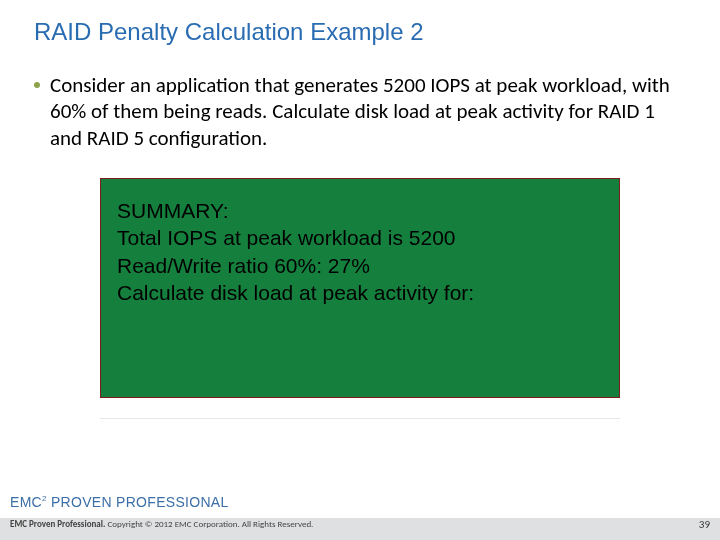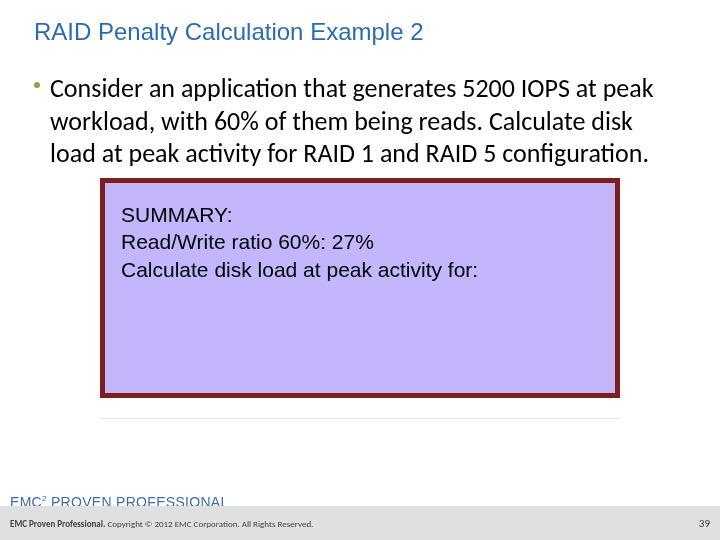--- a/index.html
+++ b/index.html
@@ -1,48 +1,49 @@
 <!DOCTYPE html>
 <html><head>
 <meta charset="utf-8">
 <style>
   * { box-sizing: border-box; margin: 0; padding: 0; }
   html, body { width: 720px; height: 540px; font-family: Calibri, "Segoe UI", Arial, sans-serif; background: #fff; overflow: hidden; }
   .slide { position: relative; width: 720px; height: 540px; background: #fff; }
   .title { position: absolute; left: 34px; top: 18px; font-size: 24px; color: #2a6cb2; font-family: Arial, sans-serif; font-weight: 400; }
   .bullet-row { position: absolute; left: 34px; top: 72px; width: 650px; display: flex; align-items: flex-start; }
   .bullet-dot { width: 6px; height: 6px; border-radius: 50%; background: #8ea24a; margin-top: 10px; margin-right: 10px; flex-shrink: 0; }
-  .bullet-text { font-size: 26px; line-height: 1.25; color: #000; font-family: Calibri, Arial, sans-serif; }
-  .summary-box { position: absolute; left: 100px; top: 178px; width: 520px; height: 220px; border: 5px solid #7f1d1d; background: #c4b5fd; padding: 18px 16px; }
+  .bullet-text { font-size: 21px; line-height: 1.25; color: #000; font-family: Calibri, Arial, sans-serif; }
+  .summary-box { position: absolute; left: 100px; top: 178px; width: 520px; height: 220px; border: 1px solid #7f1d1d; background: #15803d; padding: 18px 16px; }
   .summary-line { font-family: Arial, Helvetica, sans-serif; font-size: 21px; line-height: 1.3; color: #000; }
   .summary-indent { padding-left: 40px; }
   .sep { position: absolute; left: 100px; top: 418px; width: 520px; height: 1px; background: #e6e6e6; }
   .footer-white { position: absolute; left: 0; bottom: 22px; width: 600px; height: 32px; background: #fff; display: flex; align-items: center; padding-left: 10px; }
   .footer-white .brand { color: #3c6fa7; font-family: Arial, sans-serif; font-size: 14px; letter-spacing: 0.3px; }
   .footer-white .brand sup { font-size: 8px; vertical-align: super; }
-  .footer-grey { position: absolute; left: 0; bottom: 0; width: 720px; height: 34px; background: #dfe0e1; display: flex; align-items: center; justify-content: space-between; padding: 0 10px; font-family: Calibri, Arial, sans-serif; }
+  .footer-grey { position: absolute; left: 0; bottom: 0; width: 720px; height: 22px; background: #dfe0e1; display: flex; align-items: flex-start; justify-content: space-between; padding: 0 10px; font-family: Calibri, Arial, sans-serif; }
   .footer-grey .copy { font-size: 9px; color: #444; }
   .footer-grey .copy .bold { font-weight: 700; }
   .footer-grey .right { font-size: 10px; color: #333; display: flex; align-items: baseline; }
   .footer-grey .right .pagenum { margin-left: 24px; font-size: 11px; }
 </style>
 </head>
 <body>
 
 <div class="slide">
 
   <div class="title">RAID Penalty Calculation Example 2</div>
 
   <div class="bullet-row">
     <div class="bullet-dot"></div>
     <div class="bullet-text">Consider an application that generates 5200 IOPS at peak workload, with 60% of them being reads. Calculate disk load at peak activity for RAID 1 and RAID 5 configuration.</div>
   </div>
 
   <div class="summary-box">
     <div class="summary-line">SUMMARY:</div>
+    <div class="summary-line">Total IOPS at peak workload is 5200</div>
     <div class="summary-line">Read/Write ratio 60%: 27%</div>
     <div class="summary-line">Calculate disk load at peak activity for:</div>
   </div>
 
   <div class="sep"></div>
 
   <div class="footer-white">
     <span class="brand">
       <span>EMC</span><sup>2</sup><span> PROVEN PROFESSIONAL</span>
     </span>

